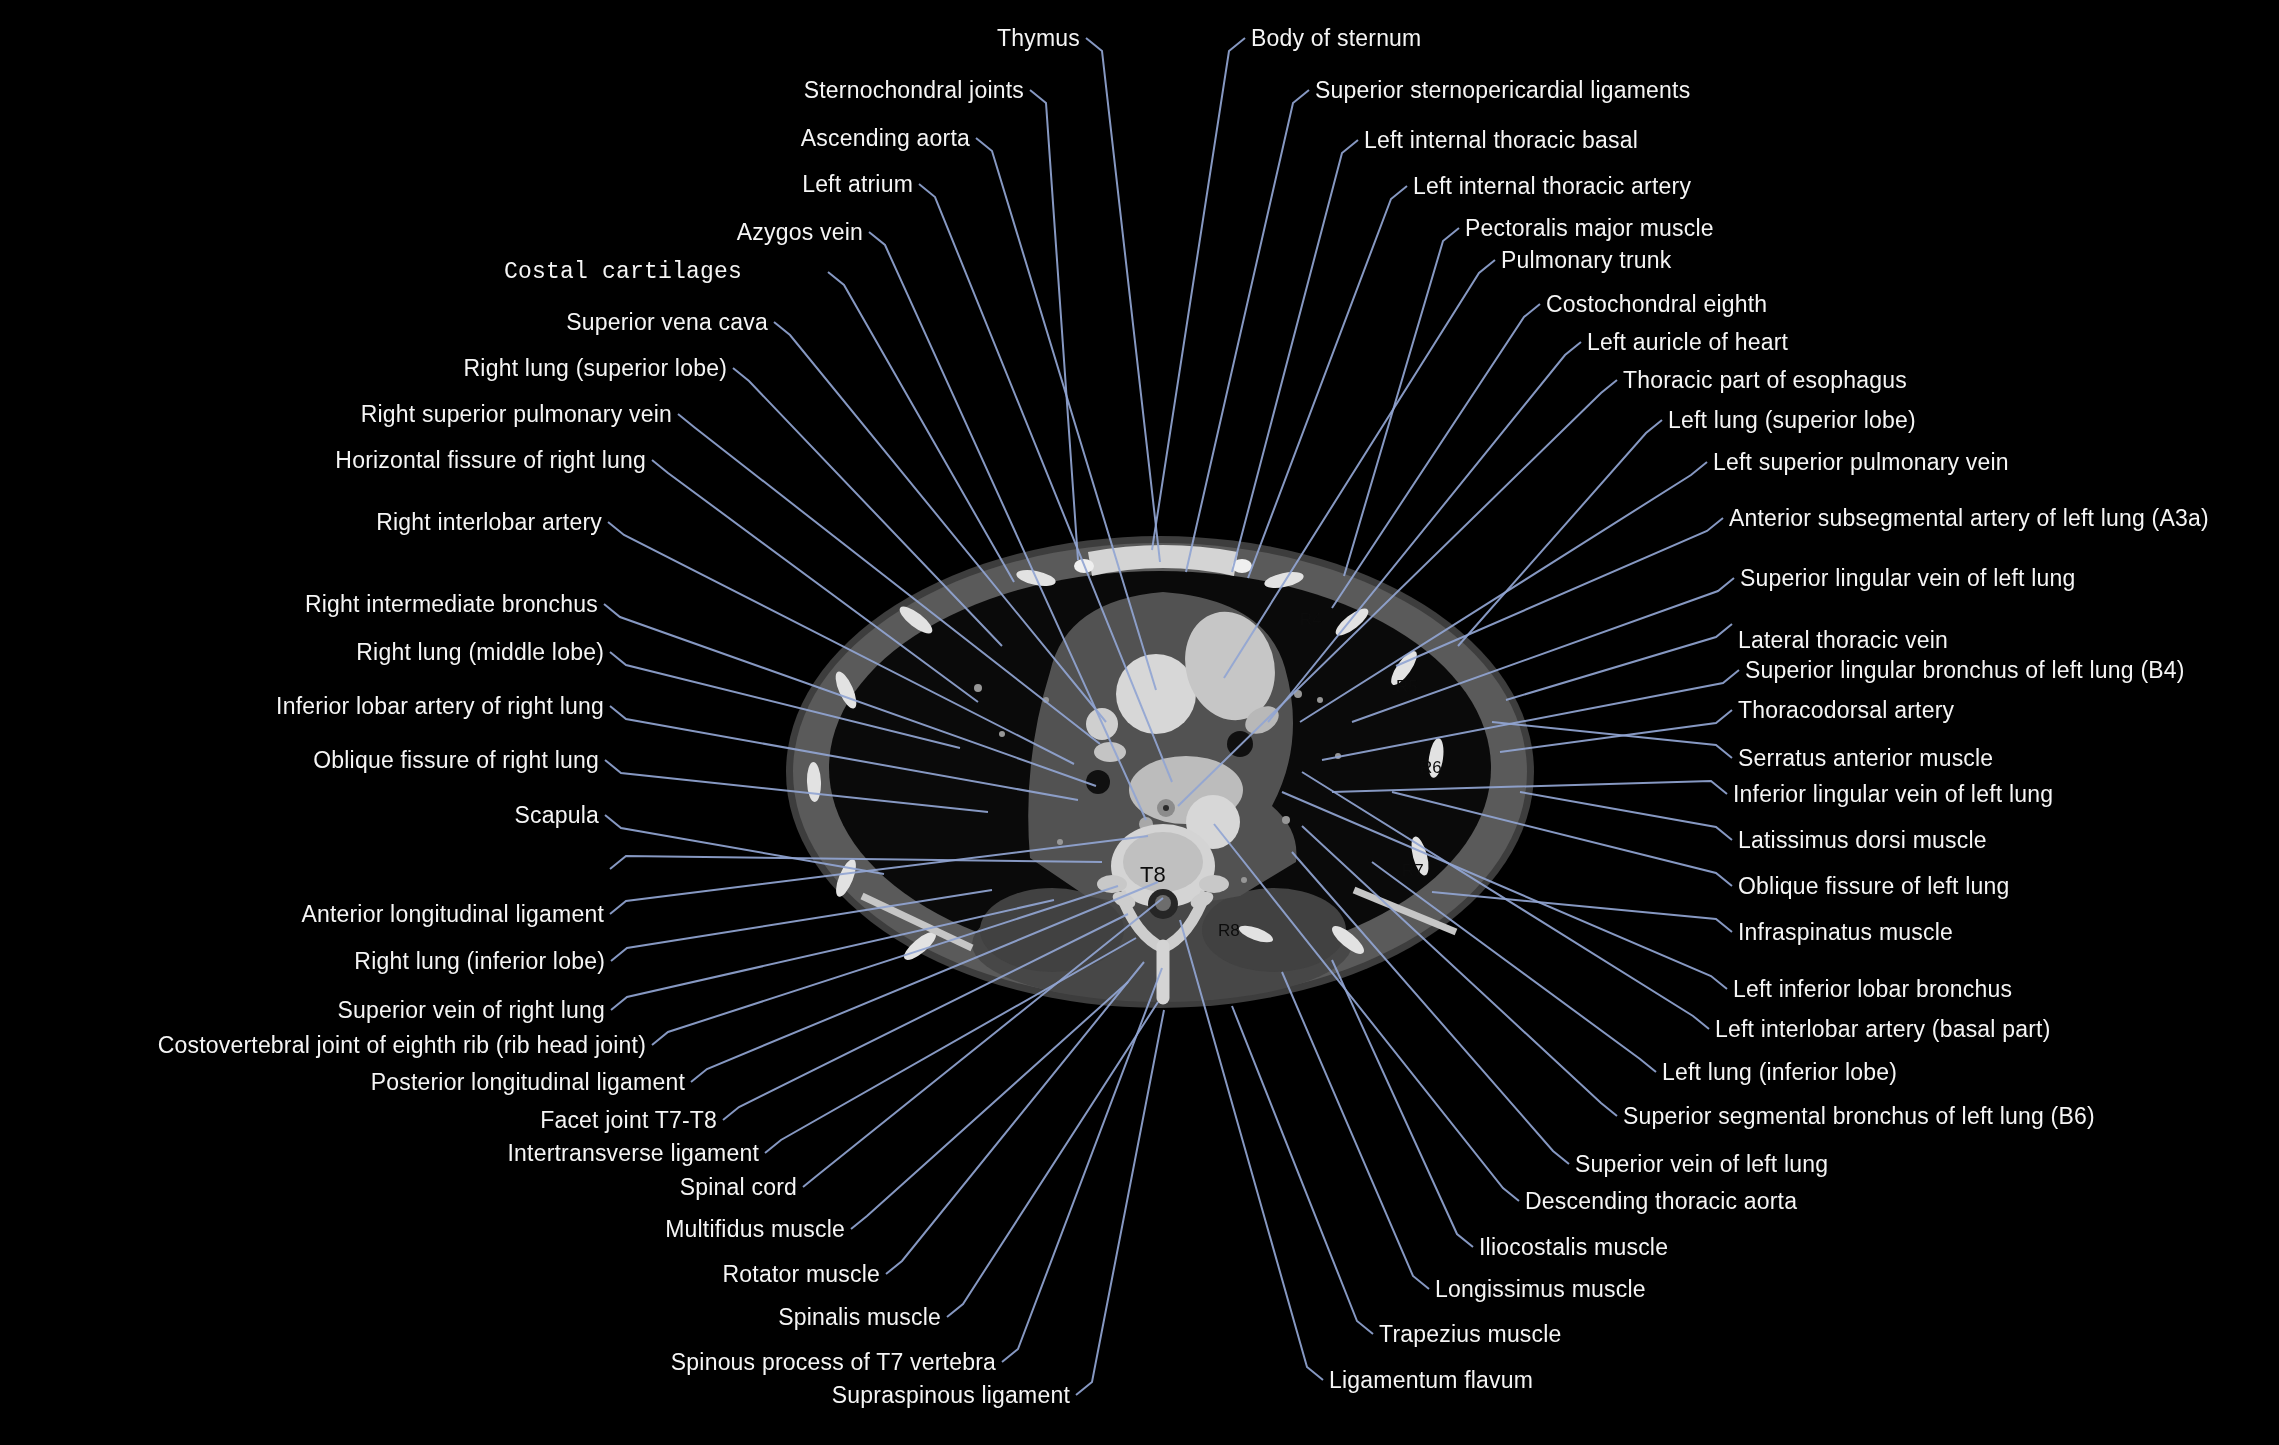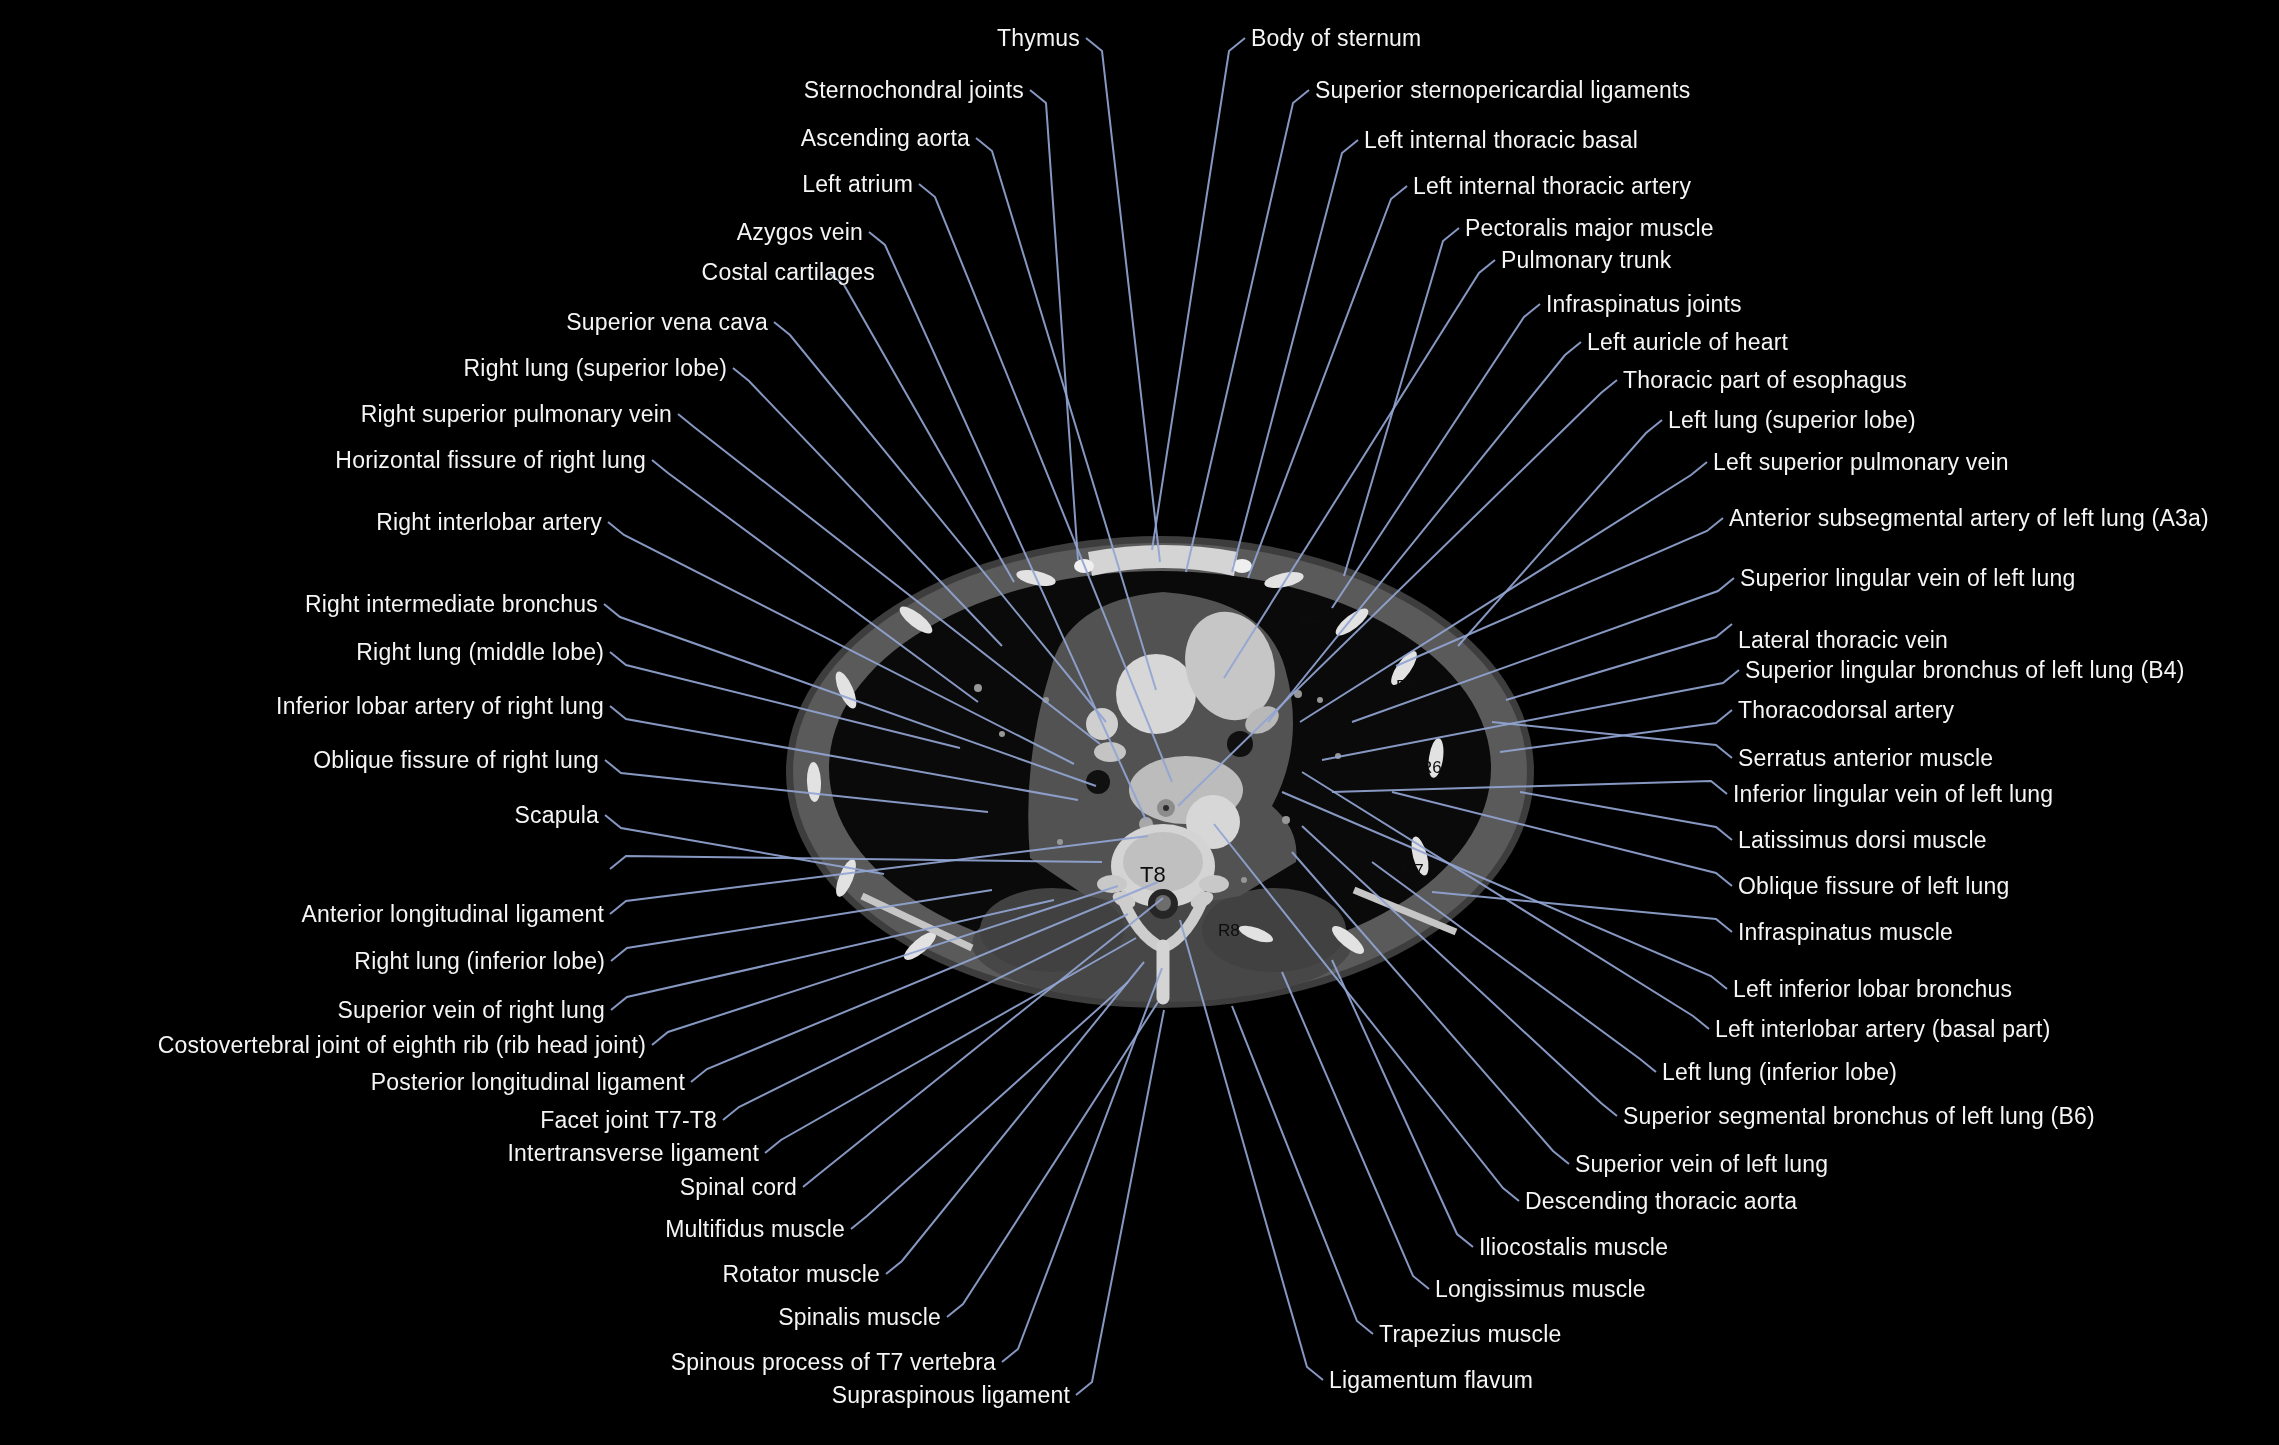--- a/index.html
+++ b/index.html
@@ -183,21 +183,21 @@
         <polyline points="1323,1380 1307,1367 1180,920" class="leader"></polyline>
       </g>
   </svg>
 
   <div class="layer" id="labels-layer">
       <div class="label" style="right: 1199px; top: 23px;">Thymus</div>
       <div class="label" style="right: 1255px; top: 75px;">Sternochondral joints</div>
       <div class="label" style="right: 1309px; top: 123px;">Ascending aorta</div>
       <div class="label" style="right: 1366px; top: 169px;">Left atrium</div>
       <div class="label" style="right: 1416px; top: 217px;">Azygos vein</div>
-      <div class="label" style="right: 1404px; top: 257px;">Costal cartilages</div>
+      <div class="label" style="right: 1537px; top: 257px; font-family: Liberation Mono, monospace;">Costal cartilages</div>
       <div class="label" style="right: 1511px; top: 307px;">Superior vena cava</div>
       <div class="label" style="right: 1552px; top: 353px;">Right lung (superior lobe)</div>
       <div class="label" style="right: 1607px; top: 399px;">Right superior pulmonary vein</div>
       <div class="label" style="right: 1633px; top: 445px;">Horizontal fissure of right lung</div>
       <div class="label" style="right: 1677px; top: 507px;">Right interlobar artery</div>
       <div class="label" style="right: 1681px; top: 589px;">Right intermediate bronchus</div>
       <div class="label" style="right: 1675px; top: 637px;">Right lung (middle lobe)</div>
       <div class="label" style="right: 1675px; top: 691px;">Inferior lobar artery of right lung</div>
       <div class="label" style="right: 1680px; top: 745px;">Oblique fissure of right lung</div>
       <div class="label" style="right: 1680px; top: 800px;">Scapula</div>
@@ -213,21 +213,21 @@
       <div class="label" style="right: 1399px; top: 1259px;">Rotator muscle</div>
       <div class="label" style="right: 1338px; top: 1302px;">Spinalis muscle</div>
       <div class="label" style="right: 1283px; top: 1347px;">Spinous process of T7 vertebra</div>
       <div class="label" style="right: 1209px; top: 1380px;">Supraspinous ligament</div>
       <div class="label" style="left: 1251px; top: 23px;">Body of sternum</div>
       <div class="label" style="left: 1315px; top: 75px;">Superior sternopericardial ligaments</div>
       <div class="label" style="left: 1364px; top: 125px;">Left internal thoracic basal</div>
       <div class="label" style="left: 1413px; top: 171px;">Left internal thoracic artery</div>
       <div class="label" style="left: 1465px; top: 213px;">Pectoralis major muscle</div>
       <div class="label" style="left: 1501px; top: 245px;">Pulmonary trunk</div>
-      <div class="label" style="left: 1546px; top: 289px;">Infraspinatus joints</div>
+      <div class="label" style="left: 1546px; top: 289px;">Costochondral eighth</div>
       <div class="label" style="left: 1587px; top: 327px;">Left auricle of heart</div>
       <div class="label" style="left: 1623px; top: 365px;">Thoracic part of esophagus</div>
       <div class="label" style="left: 1668px; top: 405px;">Left lung (superior lobe)</div>
       <div class="label" style="left: 1713px; top: 447px;">Left superior pulmonary vein</div>
       <div class="label" style="left: 1729px; top: 503px;">Anterior subsegmental artery of left lung (A3a)</div>
       <div class="label" style="left: 1740px; top: 563px;">Superior lingular vein of left lung</div>
       <div class="label" style="left: 1738px; top: 609px; margin-top: 16px;">Lateral thoracic vein</div>
       <div class="label" style="left: 1745px; top: 655px;">Superior lingular bronchus of left lung (B4)</div>
       <div class="label" style="left: 1738px; top: 695px;">Thoracodorsal artery</div>
       <div class="label" style="left: 1738px; top: 743px;">Serratus anterior muscle</div>

